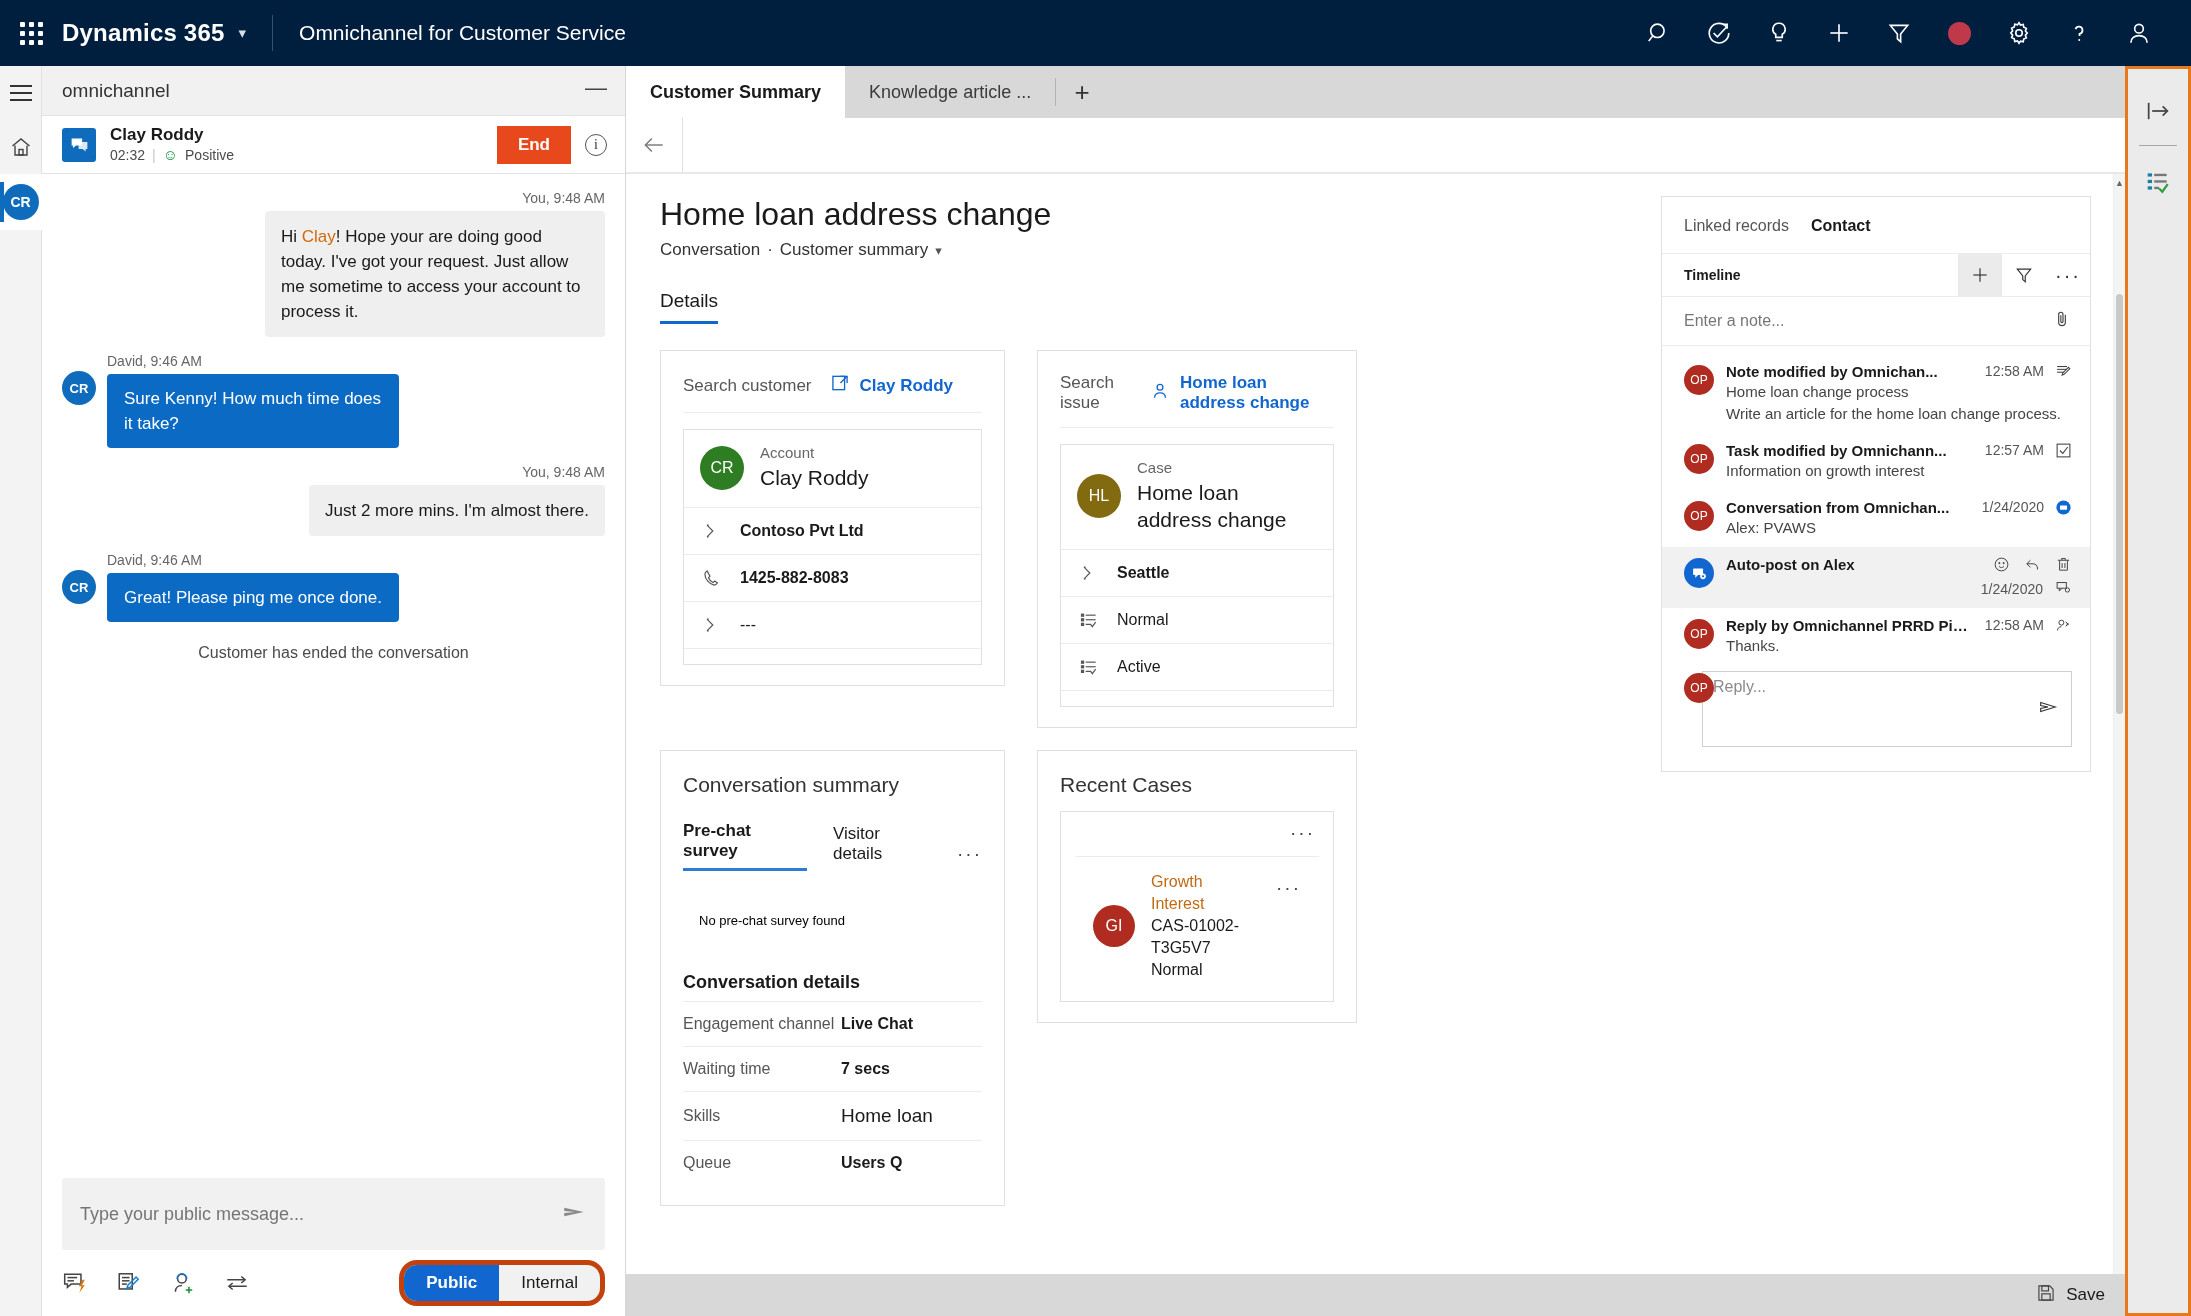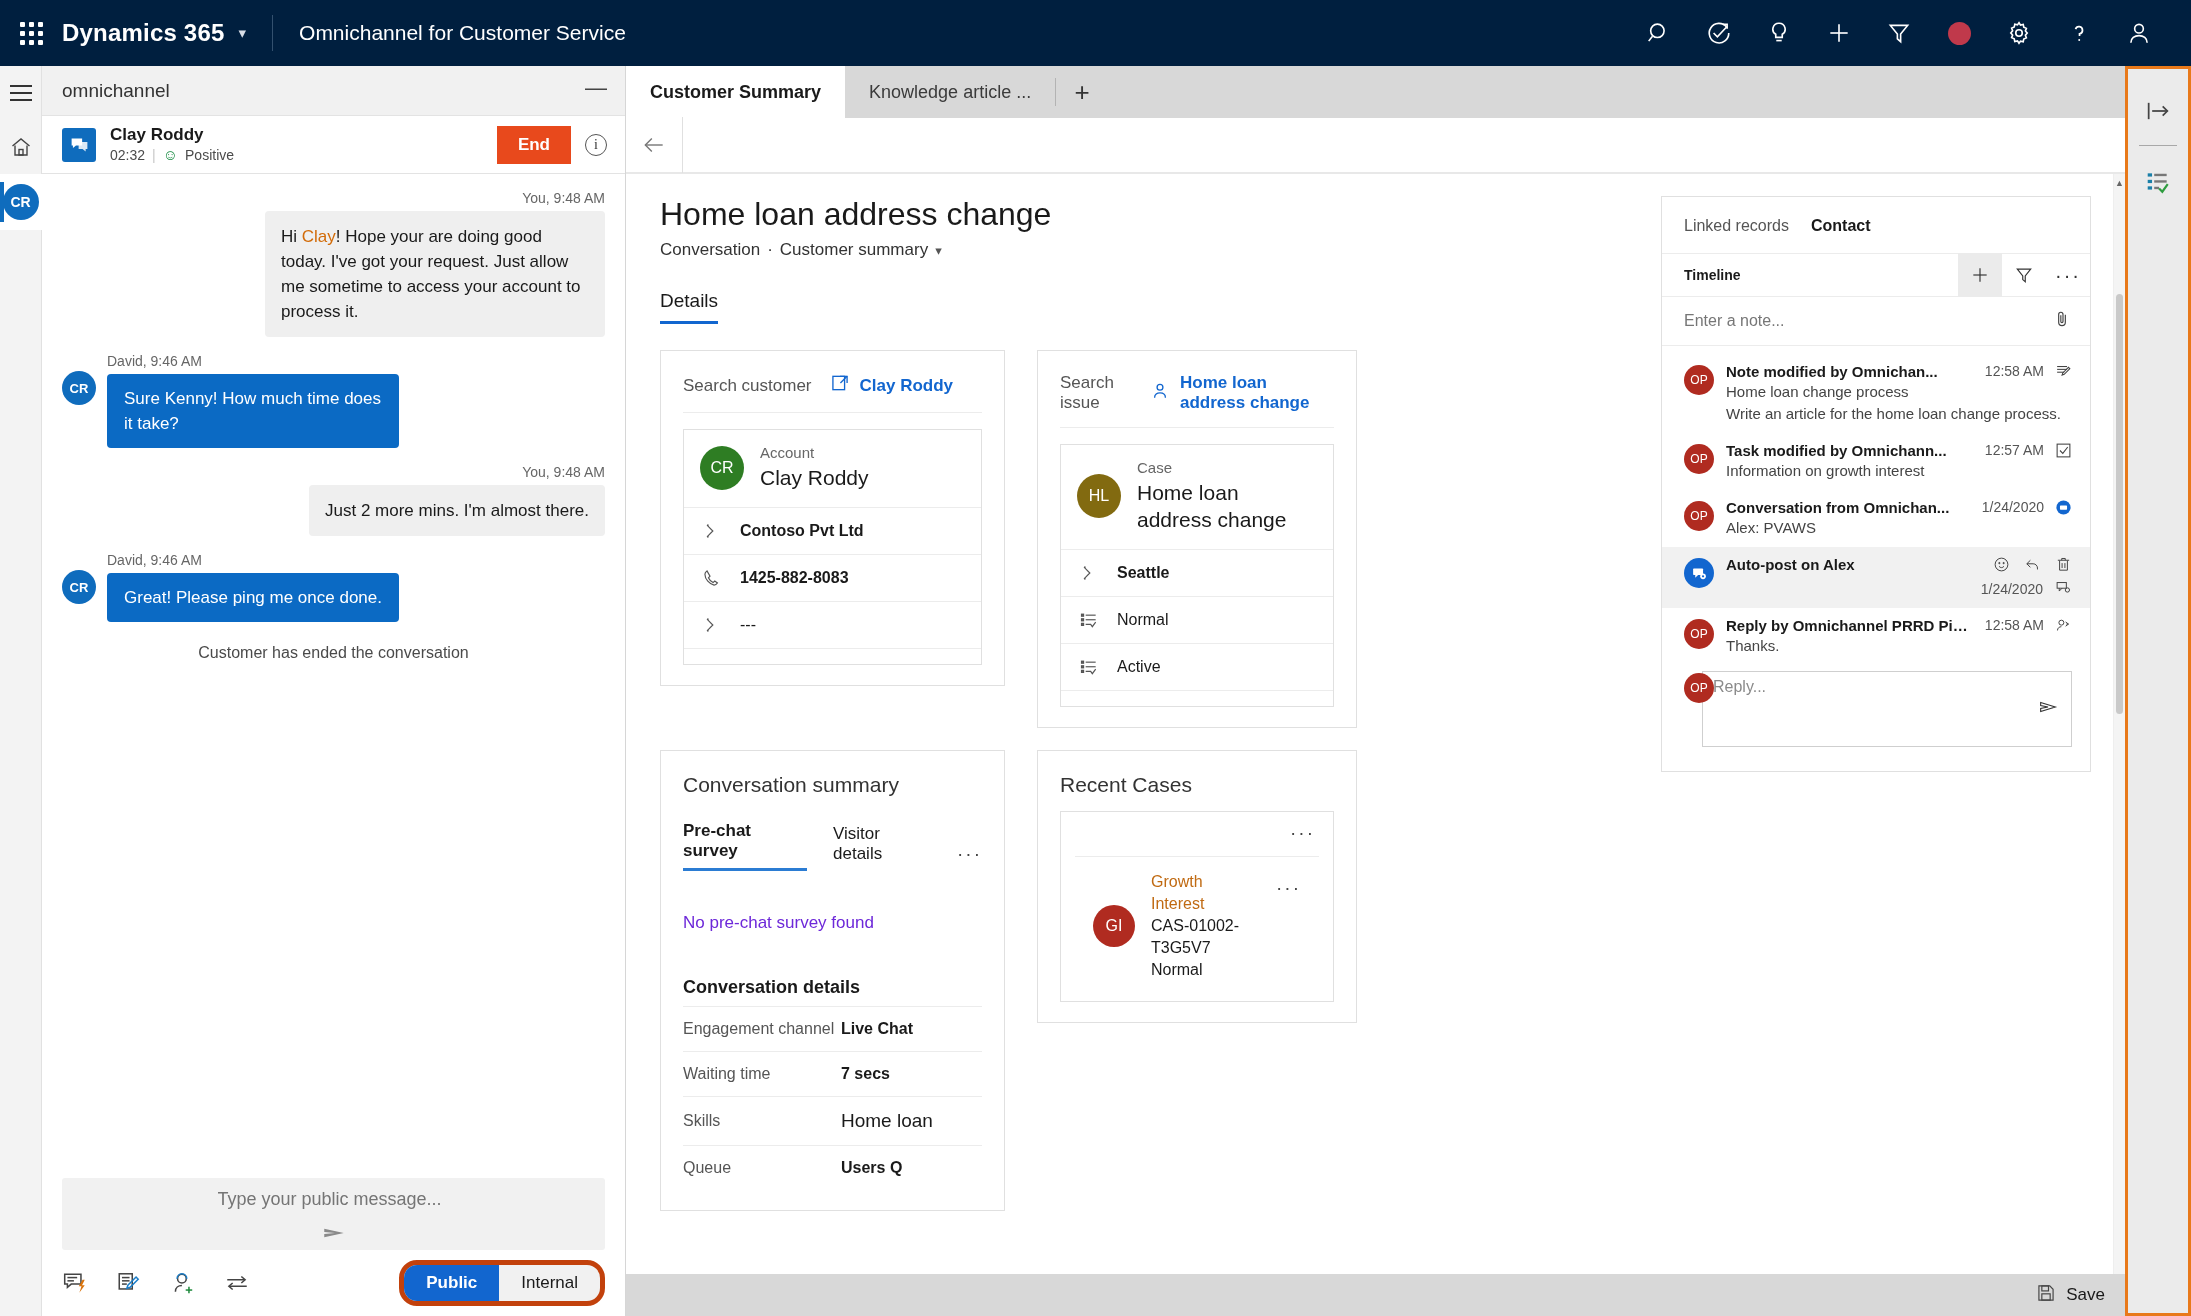--- a/index.html
+++ b/index.html
@@ -103,21 +103,21 @@
     font-weight: 600; flex: 0 0 34px; margin-top: 18px;
   }
   .bub-in {
     background: #0b6ac4; color: #fff; border-radius: 4px; padding: 12px 17px;
     font-size: 17px; line-height: 25px; max-width: 292px;
   }
   .sys-note { text-align: center; font-size: 16px; color: #4a4a4a; margin: 22px 0; }
   .composer { padding: 0 20px 0 20px; }
   .comp-box {
     background: #f1f1f1; height: 72px; border-radius: 3px; display: flex; align-items: center;
-    padding: 0 18px; cursor: text; flex-direction: column;
+    padding: 0 18px; cursor: text;
   }
   .comp-box input {
     flex: 1; border: none; background: transparent; font-size: 18px; color: #333;
     font-family: "Liberation Sans", sans-serif; outline: none;
   }
   .comp-box input::placeholder { color: #757575; }
   .send-ico { cursor: pointer; }
   .chat-tools {
     height: 66px; display: flex; align-items: center; padding: 0 20px; gap: 28px;
   }
@@ -177,21 +177,21 @@
     font-size: 16px; color: #1a1a1a;
   }
   .ent-row:first-of-type { border-top: none; }
   .ent-row.bold { font-weight: 600; }
   .ent-ico { width: 24px; flex: 0 0 24px; display: flex; align-items: center; justify-content: center; }
   .card-h { font-size: 21px; color: #333; }
   .subtabs { margin-top: 24px; display: flex; align-items: flex-end; gap: 26px; }
   .subtab { font-size: 17px; color: #1a1a1a; padding-bottom: 7px; cursor: pointer; }
   .subtab.active { border-bottom: 3px solid #2b7cd3; font-weight: 600; }
   .dots { color: #444; font-size: 19px; letter-spacing: 2px; cursor: pointer; margin-bottom: 6px; }
-  .empty-note { font-size: 17px; color: #6d28d9; margin: 42px 0 44px 0; }
+  .empty-note { font-size: 13px; color: #000000; margin: 42px 0 44px 16px; }
   .sec-h { font-size: 18px; font-weight: 600; color: #1a1a1a; margin-bottom: 8px; }
   .kv { display: flex; align-items: center; border-top: 1px solid #ececec; padding: 13px 0; }
   .kv .k { width: 158px; font-size: 16px; color: #555; }
   .kv .v { font-size: 16px; color: #1a1a1a; font-weight: 600; }
   .kv .v.skill { font-size: 19px; font-weight: 400; }
   .case-card { border: 1px solid #e0e0e0; margin-top: 14px; padding: 0; }
   .case-top { display: flex; justify-content: flex-end; padding: 10px 18px 6px 18px; }
   .case-inner { display: flex; align-items: center; gap: 16px; padding: 14px 18px 20px 18px; border-top: 1px solid #ececec; margin: 0 14px; }
   .case-av {
     width: 42px; height: 42px; border-radius: 50%; background: #b02b20; color: #fff;

